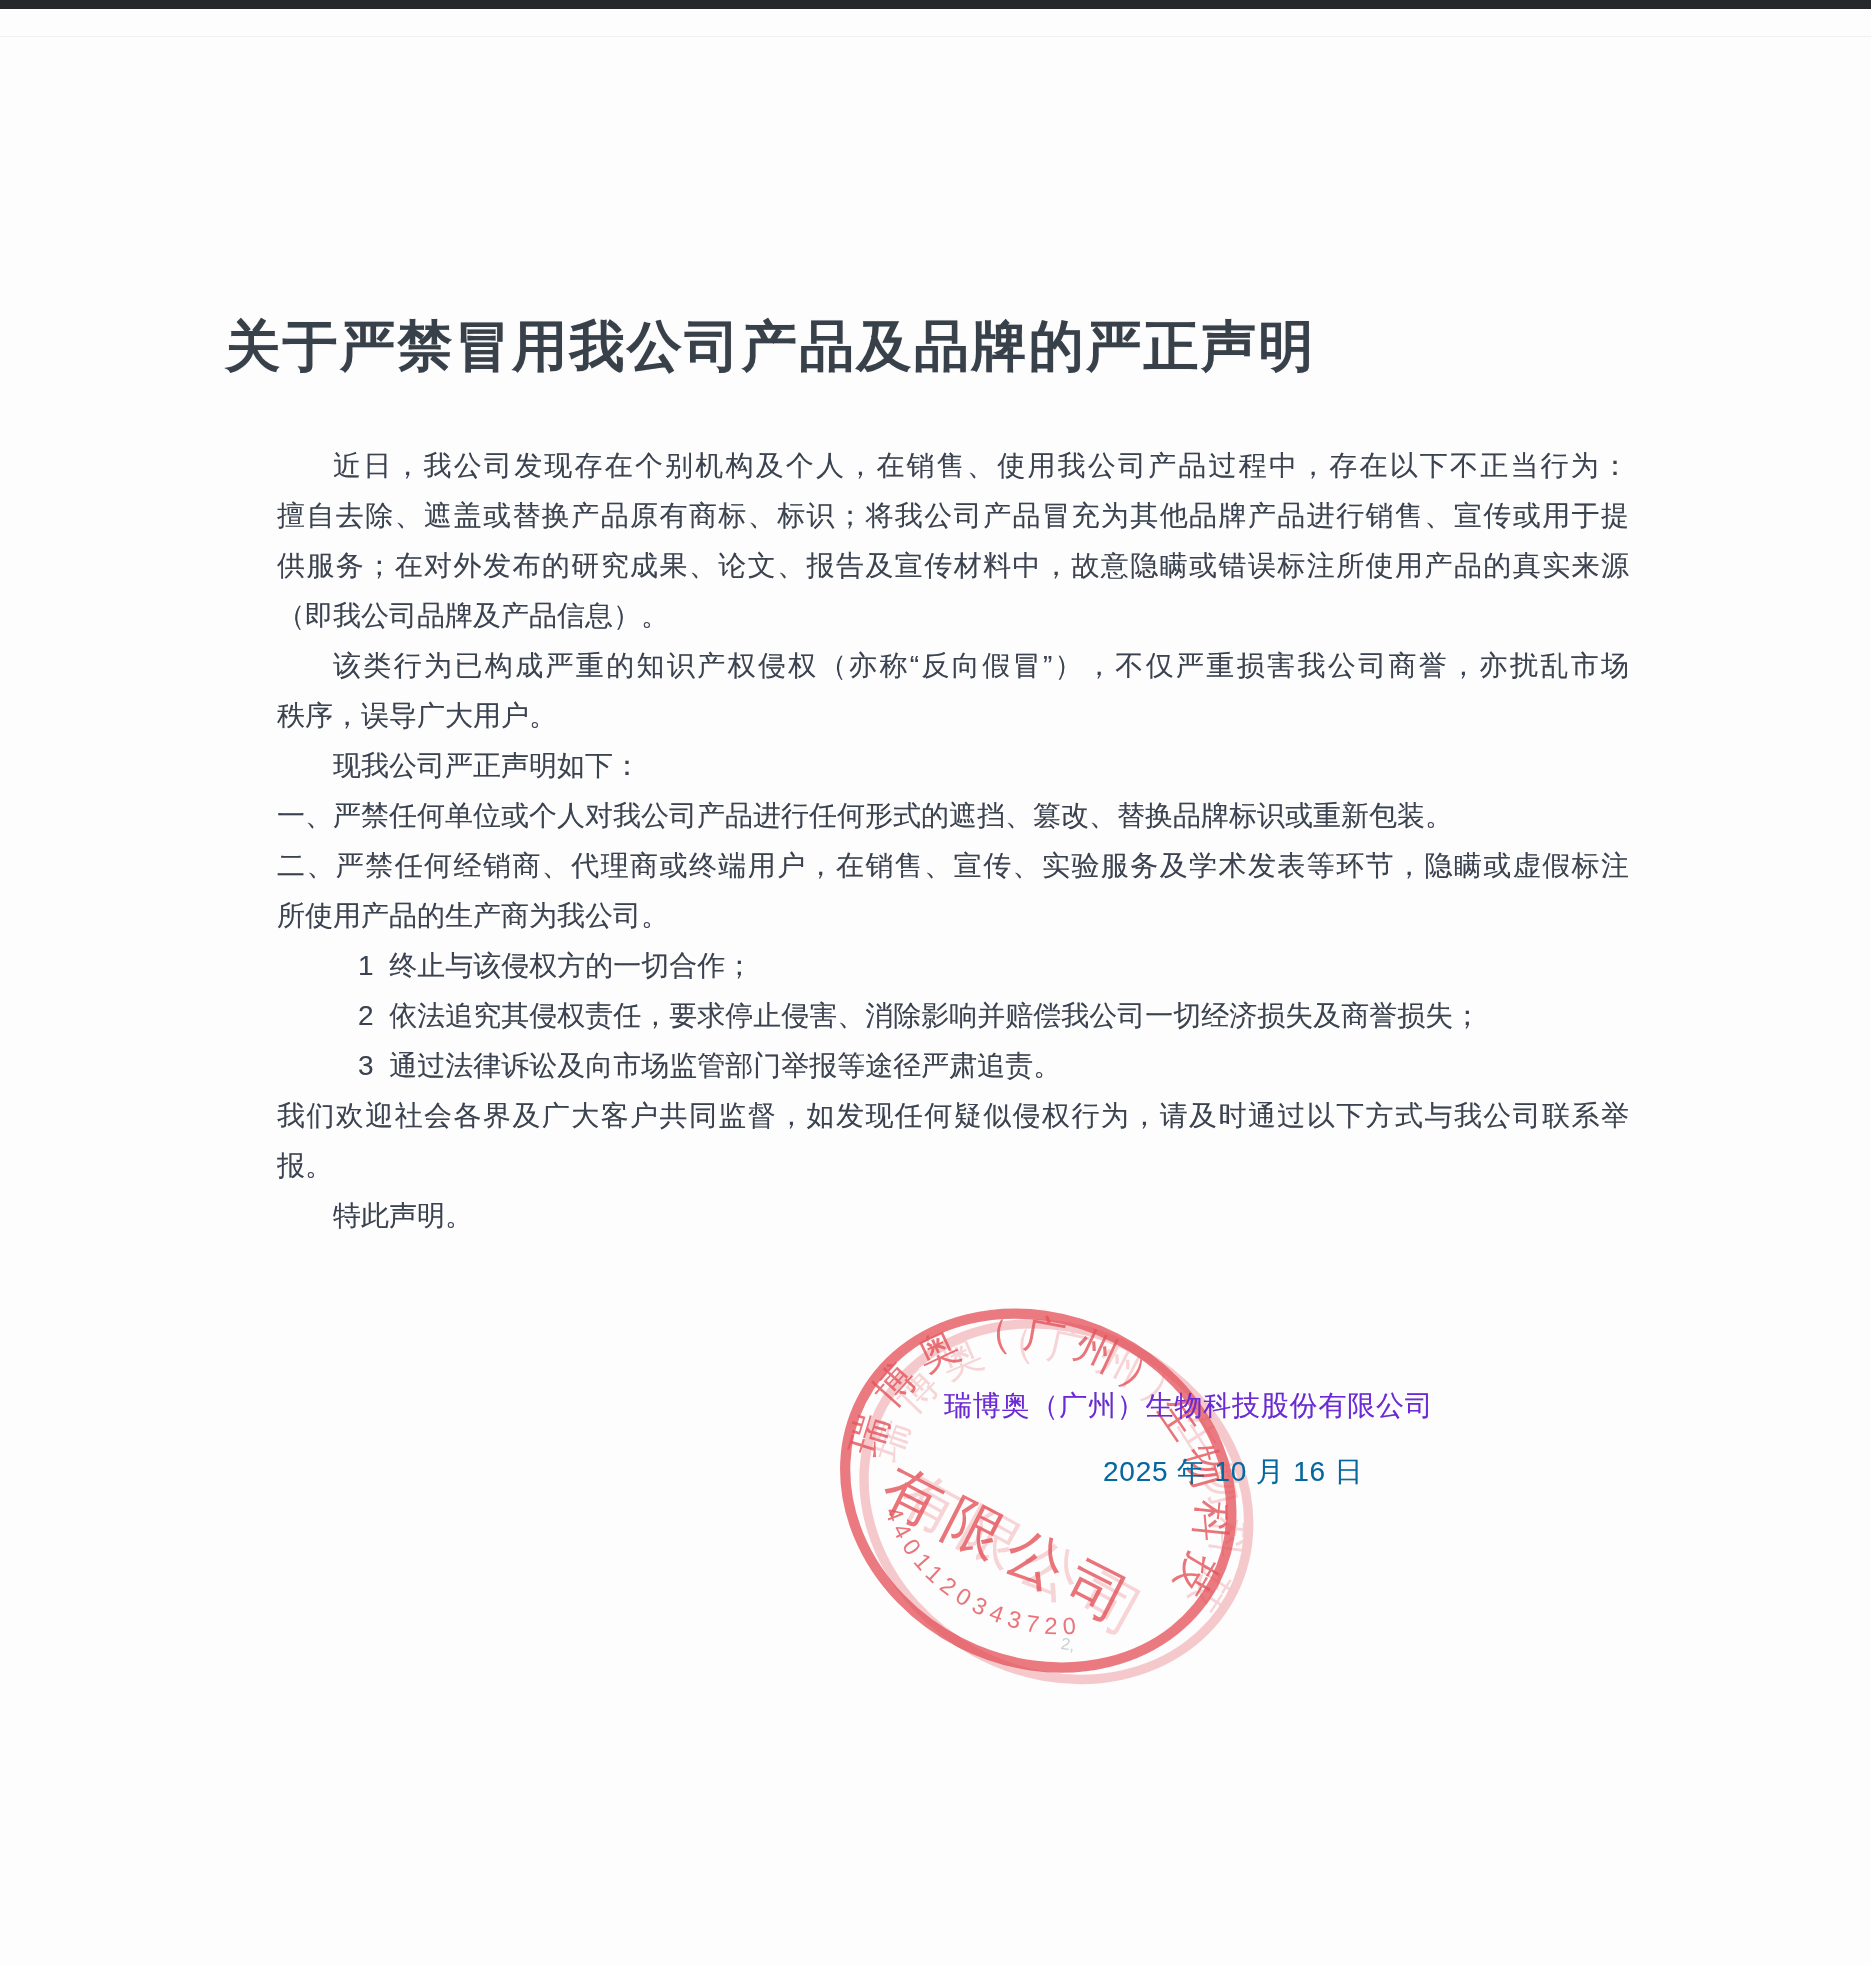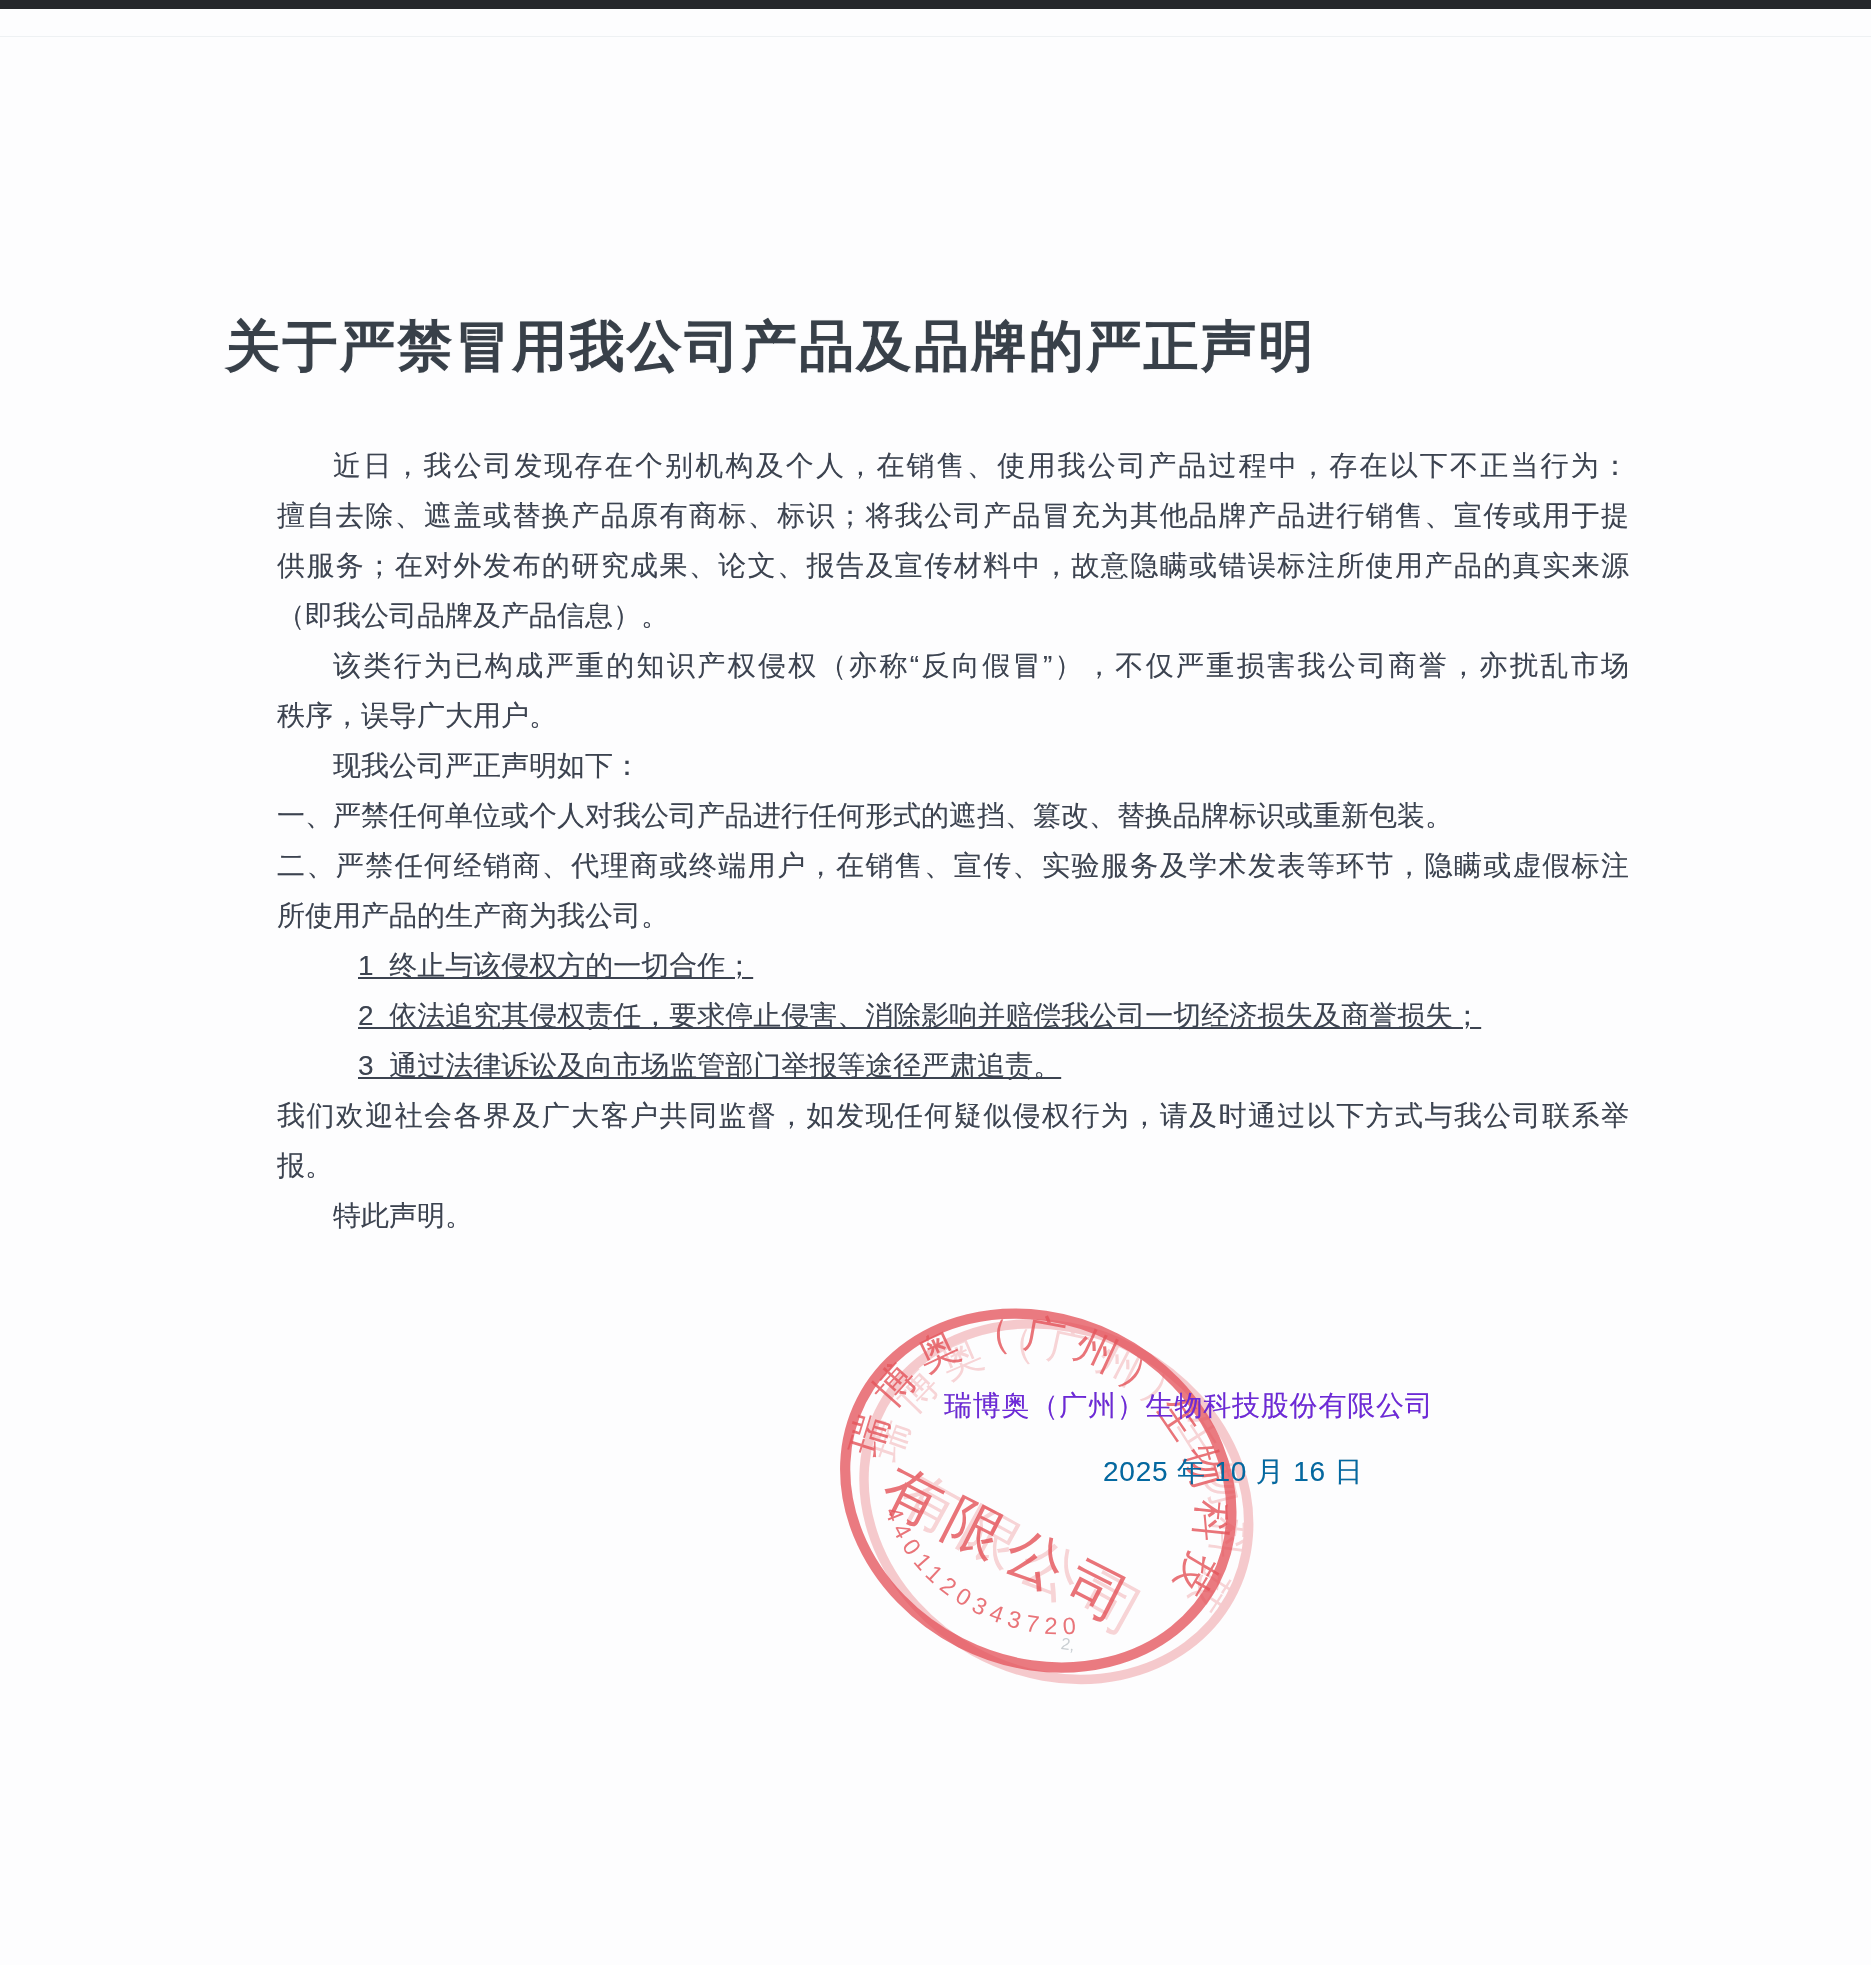--- a/index.html
+++ b/index.html
@@ -30,21 +30,21 @@
   }
   .line{
     height:50px;line-height:50px;
     font-size:28px;
     white-space:pre-wrap;
     color:#3c4350;
     text-shadow:0 0 0.4px rgba(60,67,80,.3);
   }
   .line.full{text-align:justify;text-align-last:justify;}
   .line.ind{text-indent:56px;}
-  .line.sub{padding-left:81px;text-decoration:underline;}
+  .line.sub{padding-left:81px;}
   .sig-company{
     position:absolute;left:944px;top:1387px;
     font-size:28px;letter-spacing:0.8px;color:#6d28d9;
     text-shadow:0 0 0.4px rgba(60,67,80,.3);
     z-index:3;
   }
   .sig-date{
     position:absolute;left:1103px;top:1453px;
     font-size:28px;letter-spacing:0.8px;color:#0369a1;
     text-shadow:0 0 0.4px rgba(60,67,80,.3);

